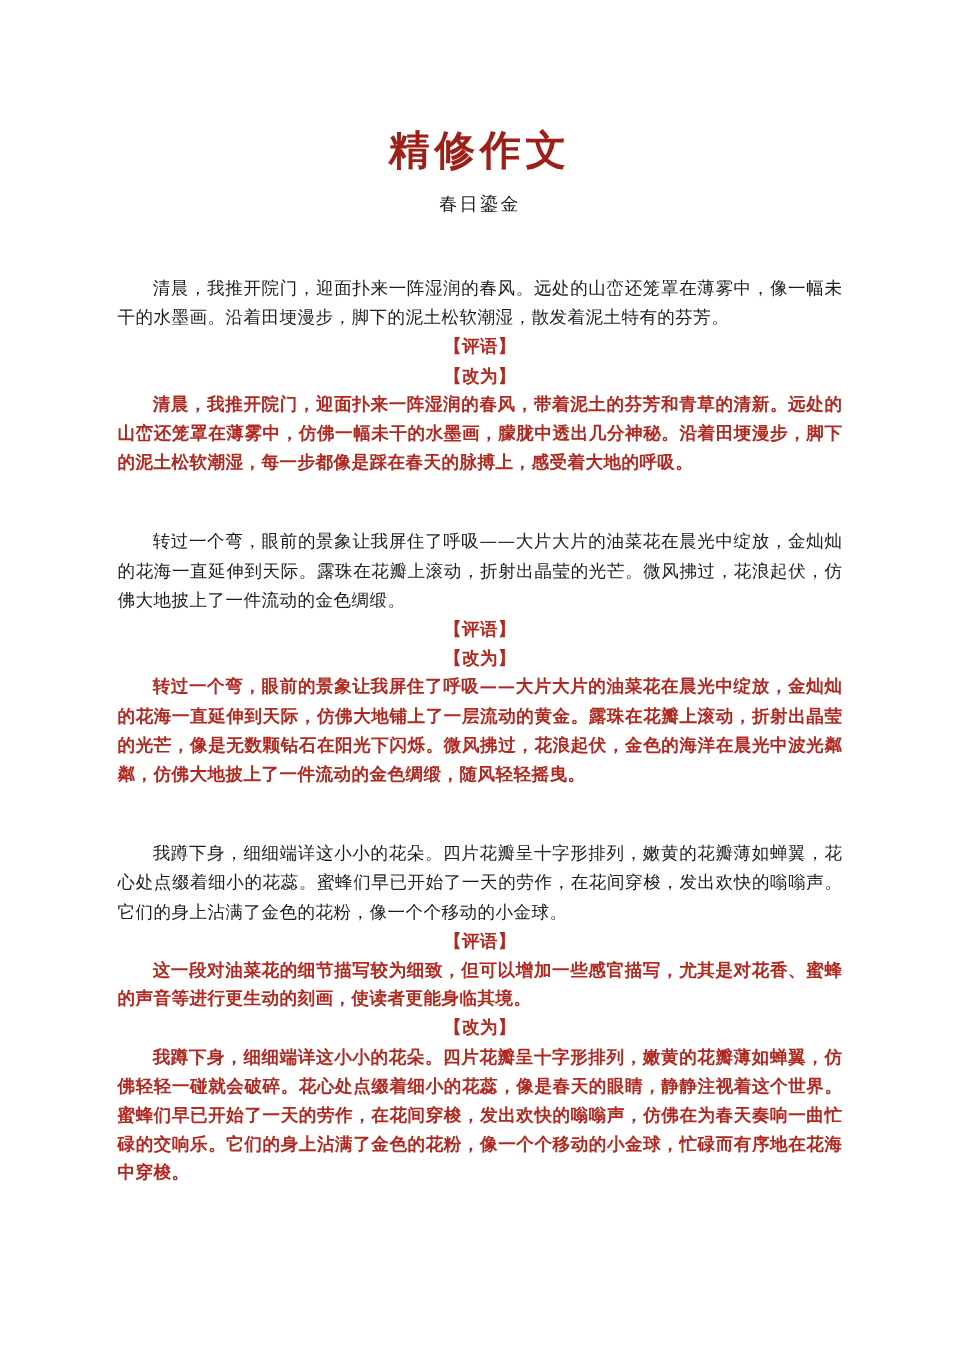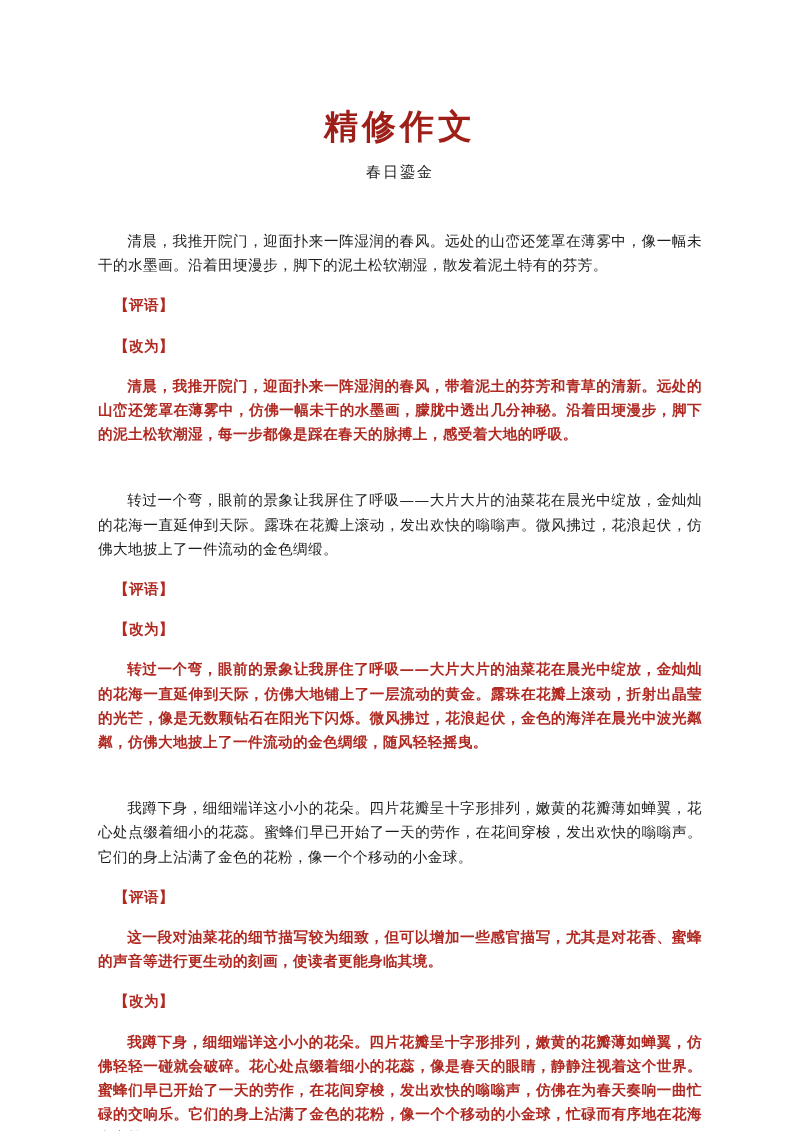--- a/index.html
+++ b/index.html
@@ -38,21 +38,21 @@
     font-weight: bold;
     color: #9e1f18;
     text-align: center;
     letter-spacing: 4px;
     margin: 0;
     padding-top: 105px;
     line-height: 1.25;
   }
 
   .doc-subtitle {
-    font-family: Liberation Sans, sans-serif;
+    font-family: Liberation Mono, monospace;
     font-size: 15px;
     font-weight: normal;
     color: #1c1c1c;
     text-align: center;
     letter-spacing: 2px;
     margin: 0;
     padding-top: 14px;
     padding-bottom: 6px;
     line-height: 1.3;
   }
@@ -77,28 +77,29 @@
     letter-spacing: 0.4px;
   }
 
   p.original {
     color: #1c1c1c;
     font-weight: normal;
     margin-top: 42px;
   }
 
   .block-label {
-    margin: 16px;
+    margin: 0;
     padding: 0;
     font-size: 14.6px;
     line-height: 24.2px;
     color: #b02a22;
     font-weight: bold;
     text-indent: 0;
     letter-spacing: 0.4px;
+    text-align: center;
   }
 
   p.revision-text {
     color: #b02a22;
     font-weight: bold;
   }
 
   p.comment-text {
     color: #b02a22;
     font-weight: bold;
@@ -114,21 +115,21 @@
     <div class="doc-subtitle">春日鎏金</div>
 
     <div class="section">
       <p class="para original">清晨，我推开院门，迎面扑来一阵湿润的春风。远处的山峦还笼罩在薄雾中，像一幅未干的水墨画。沿着田埂漫步，脚下的泥土松软潮湿，散发着泥土特有的芬芳。</p>
       <div class="block-label">【评语】</div>
       <div class="block-label">【改为】</div>
       <p class="para revision-text">清晨，我推开院门，迎面扑来一阵湿润的春风，带着泥土的芬芳和青草的清新。远处的山峦还笼罩在薄雾中，仿佛一幅未干的水墨画，朦胧中透出几分神秘。沿着田埂漫步，脚下的泥土松软潮湿，每一步都像是踩在春天的脉搏上，感受着大地的呼吸。</p>
     </div>
 
     <div class="section">
-      <p class="para original">转过一个弯，眼前的景象让我屏住了呼吸——大片大片的油菜花在晨光中绽放，金灿灿的花海一直延伸到天际。露珠在花瓣上滚动，发出欢快的嗡嗡声。微风拂过，花浪起伏，仿佛大地披上了一件流动的金色绸缎。</p>
+      <p class="para original">转过一个弯，眼前的景象让我屏住了呼吸——大片大片的油菜花在晨光中绽放，金灿灿的花海一直延伸到天际。露珠在花瓣上滚动，折射出晶莹的光芒。微风拂过，花浪起伏，仿佛大地披上了一件流动的金色绸缎。</p>
       <div class="block-label">【评语】</div>
       <div class="block-label">【改为】</div>
       <p class="para revision-text">转过一个弯，眼前的景象让我屏住了呼吸——大片大片的油菜花在晨光中绽放，金灿灿的花海一直延伸到天际，仿佛大地铺上了一层流动的黄金。露珠在花瓣上滚动，折射出晶莹的光芒，像是无数颗钻石在阳光下闪烁。微风拂过，花浪起伏，金色的海洋在晨光中波光粼粼，仿佛大地披上了一件流动的金色绸缎，随风轻轻摇曳。</p>
     </div>
 
     <div class="section">
       <p class="para original">我蹲下身，细细端详这小小的花朵。四片花瓣呈十字形排列，嫩黄的花瓣薄如蝉翼，花心处点缀着细小的花蕊。蜜蜂们早已开始了一天的劳作，在花间穿梭，发出欢快的嗡嗡声。它们的身上沾满了金色的花粉，像一个个移动的小金球。</p>
       <div class="block-label">【评语】</div>
       <p class="para comment-text">这一段对油菜花的细节描写较为细致，但可以增加一些感官描写，尤其是对花香、蜜蜂的声音等进行更生动的刻画，使读者更能身临其境。</p>
       <div class="block-label">【改为】</div>

